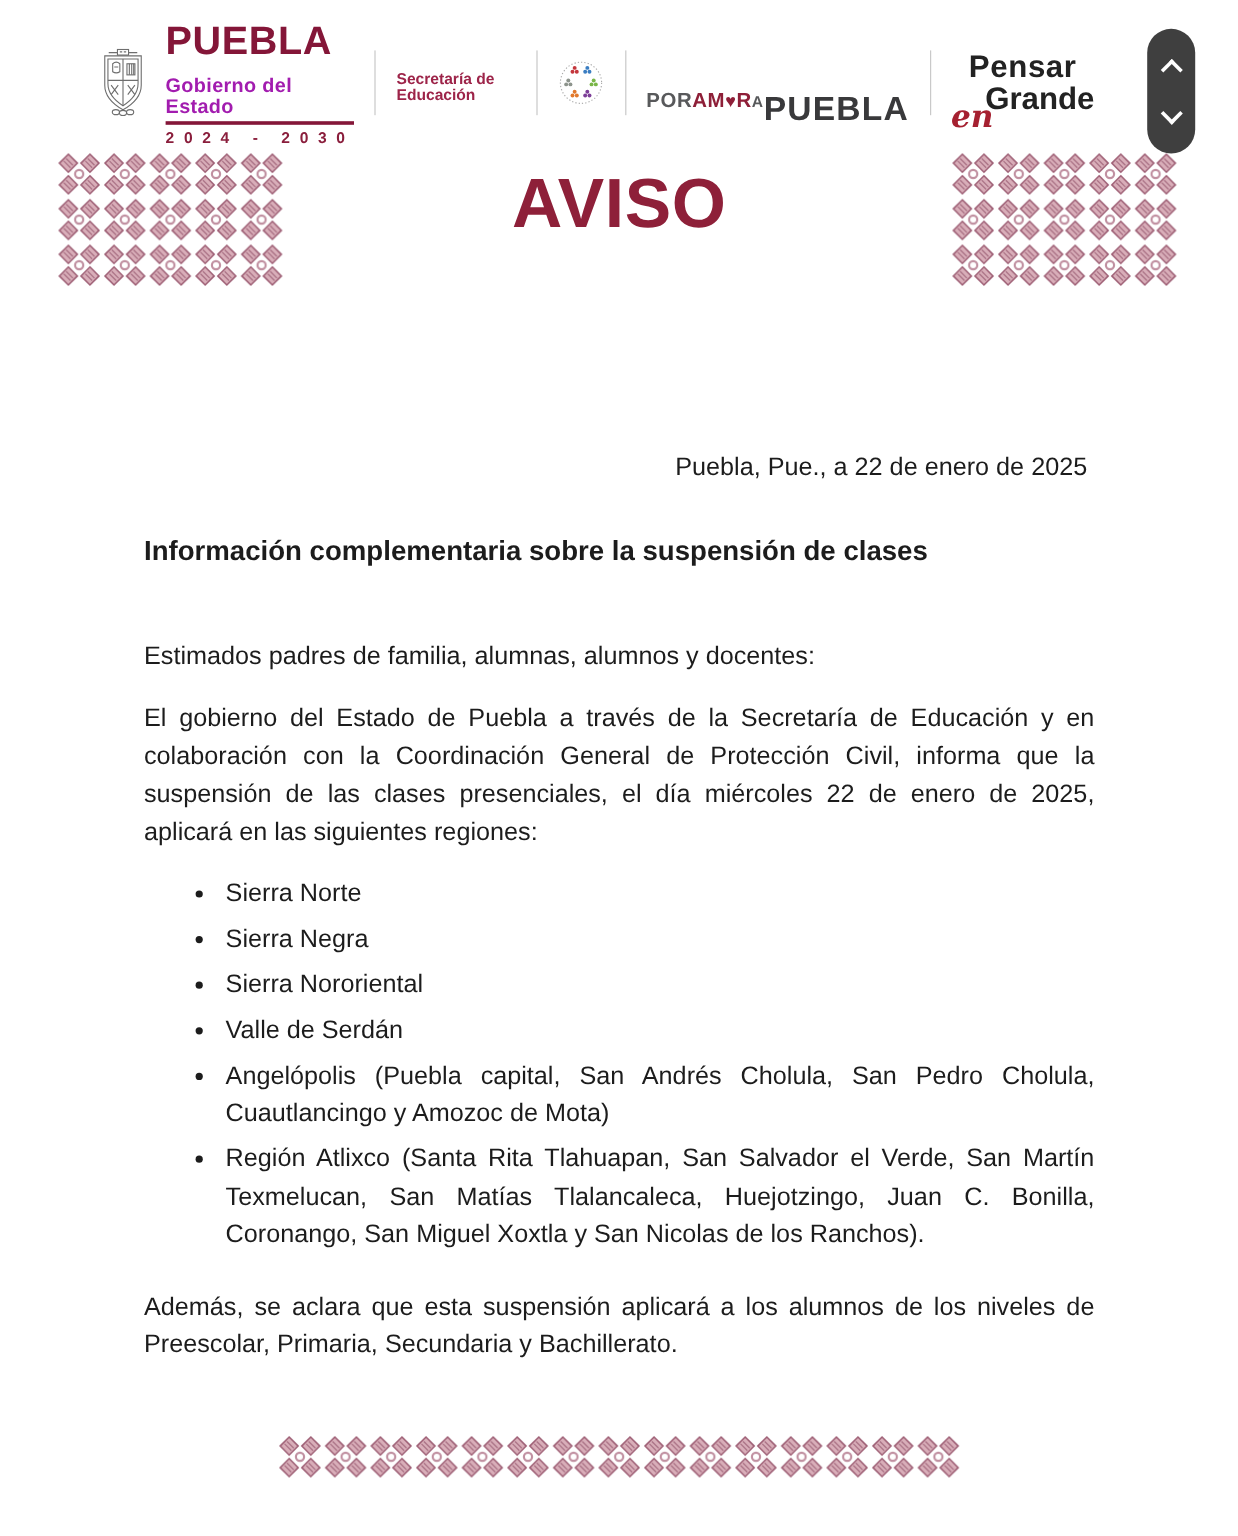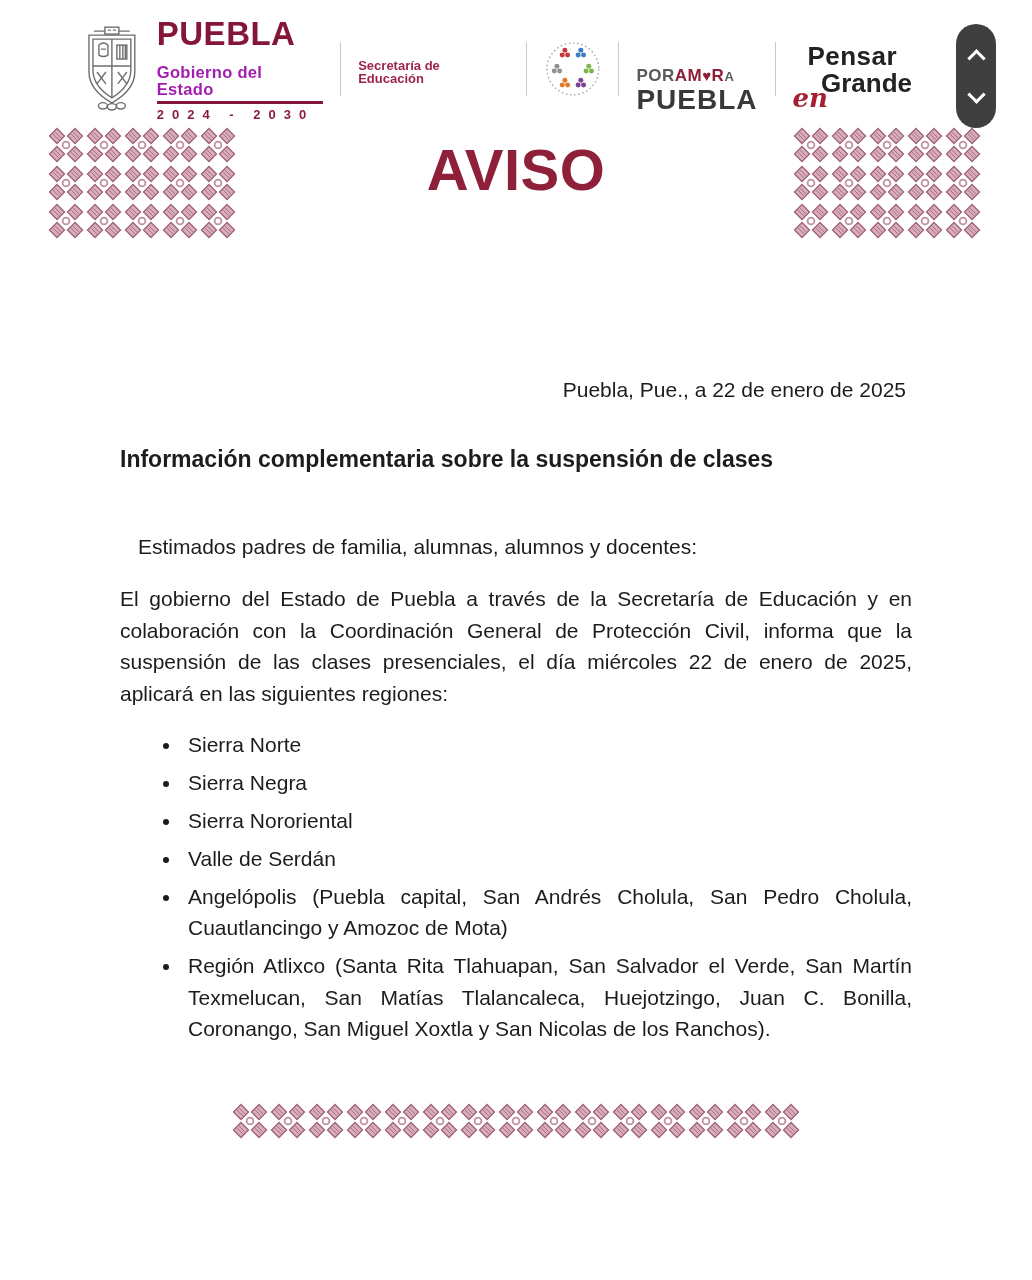--- a/index.html
+++ b/index.html
@@ -19,21 +19,21 @@
   .pue-block { display:flex; flex-direction:column; line-height:1; }
   .pue-name { font-size:33px; font-weight:bold; color:#841638; letter-spacing:.5px; }
   .pue-sub  { font-size:16.5px; font-weight:bold; color:#a21caf; margin-top:14px; letter-spacing:.3px; }
   .pue-rule { height:3px; background:#841638; margin-top:4px; }
   .pue-years{ font-size:13px; font-weight:bold; color:#8a1e3c; letter-spacing:8px; margin-top:4px; white-space:nowrap; }
 
   .edu-block { display:flex; flex-direction:column; line-height:1; }
   .edu-name { font-size:34px; font-weight:bold; color:#3c3c41; }
   .edu-sub  { font-size:13px; font-weight:bold; color:#9d2449; margin-top:5px; }
 
-  .amor-block { display:flex; flex-direction:column; line-height:1;margin-top:42px; }
+  .amor-block { display:flex; flex-direction:row; line-height:1;margin-top:42px; }
   .amor-l1 { font-size:17px; font-weight:bold; color:#58595b; letter-spacing:.5px; }
   .amor-l1 .amor-red { color:#8e1f38; }
   .amor-l1 .amor-heart { color:#8e1f38; font-size:15px; }
   .amor-l1 .amor-a { font-size:13px; }
   .amor-l2 { font-size:28px; font-weight:bold; color:#39393b; letter-spacing:1px; margin-top:2px; }
 
   .pensar-block { text-align:center; line-height:1; }
   .pensar-l1 { font-size:26px; font-weight:bold; color:#222; letter-spacing:.5px; }
   .pensar-l2 { font-size:26px; font-weight:bold; color:#222; margin-top:1px; white-space:nowrap; }
   .pensar-en {
@@ -59,21 +59,21 @@
   .pattern-right { position:absolute; right:50px; top:2px; }
   .big-title {
     text-align:center; font-weight:bold; color:#8e2039;
     font-size:58px; line-height:1.5; padding-top:2px; letter-spacing:.5px;
   }
 
   
   .content { margin:0 120px; }
   .date-line { text-align:right; font-weight:normal; font-size:21px; margin-top:76px; padding-right:6px; }
   .doc-heading { text-align:left; font-weight:bold; font-size:23px; margin-top:44px; }
-  .salutation { font-size:21px; margin-top:62px;margin-left:18px; }
+  .salutation { font-size:21px; margin-top:62px; }
   .para { font-size:21px; line-height:1.5; text-align:justify; margin-top:24px; }
   ul.regions { margin-top:20px; padding-left:62px; }
   ul.regions li {
     font-size:21px; line-height:1.48; text-align:justify;
     margin-bottom:7px; padding-left:6px;
   }
   .para.final { margin-top:30px; }
 
   .bottom-pattern { width:570px; margin:58px auto 0; }
 </style>
@@ -232,20 +232,21 @@
 
     <ul class="regions">
       <li>Sierra Norte</li>
       <li>Sierra Negra</li>
       <li>Sierra Nororiental</li>
       <li>Valle de Serdán</li>
       <li>Angelópolis (Puebla capital, San Andrés Cholula, San Pedro Cholula, Cuautlancingo y Amozoc de Mota)</li>
       <li>Región Atlixco (Santa Rita Tlahuapan, San Salvador el Verde, San Martín Texmelucan, San Matías Tlalancaleca, Huejotzingo, Juan C. Bonilla, Coronango, San Miguel Xoxtla y San Nicolas de los Ranchos).</li>
     </ul>
 
+    <p class="para final">Además, se aclara que esta suspensión aplicará a los alumnos de los niveles de Preescolar, Primaria, Secundaria y Bachillerato.</p>
   </main>
 
   <div class="bottom-pattern">
     <svg width="570" height="38">
       <defs>
         <g id="dmdC">
           <path d="M0 -7.5 L7.5 0 L0 7.5 L-7.5 0 Z" fill="#D9AEB9" stroke="#9E5F75" stroke-width="1.3"></path>
           <path d="M-3.8 -1.8 L1.8 3.8 M-1.8 -3.8 L3.8 1.8" stroke="#A76E82" stroke-width="1" fill="none"></path>
         </g>
         <pattern id="motifC" width="38" height="38" patternUnits="userSpaceOnUse">

